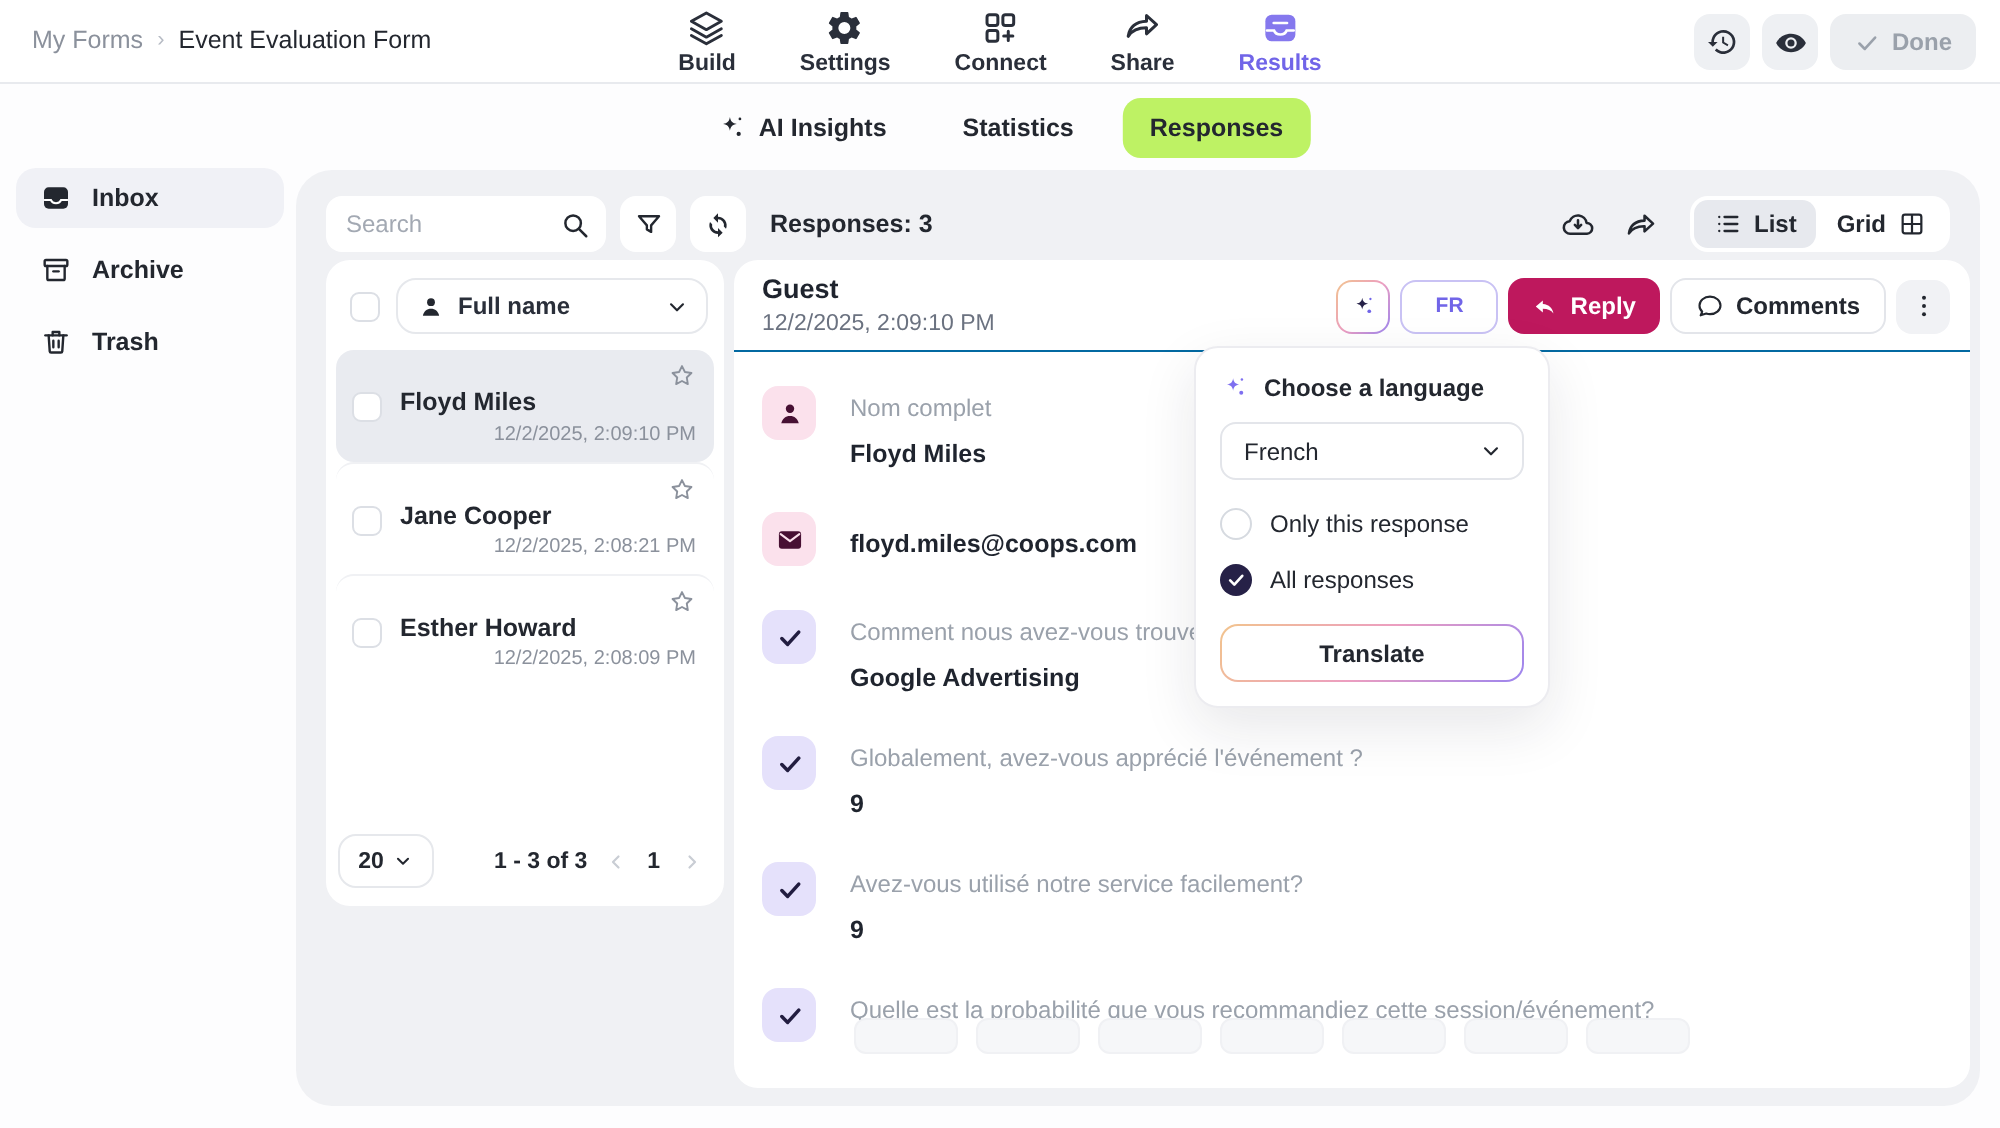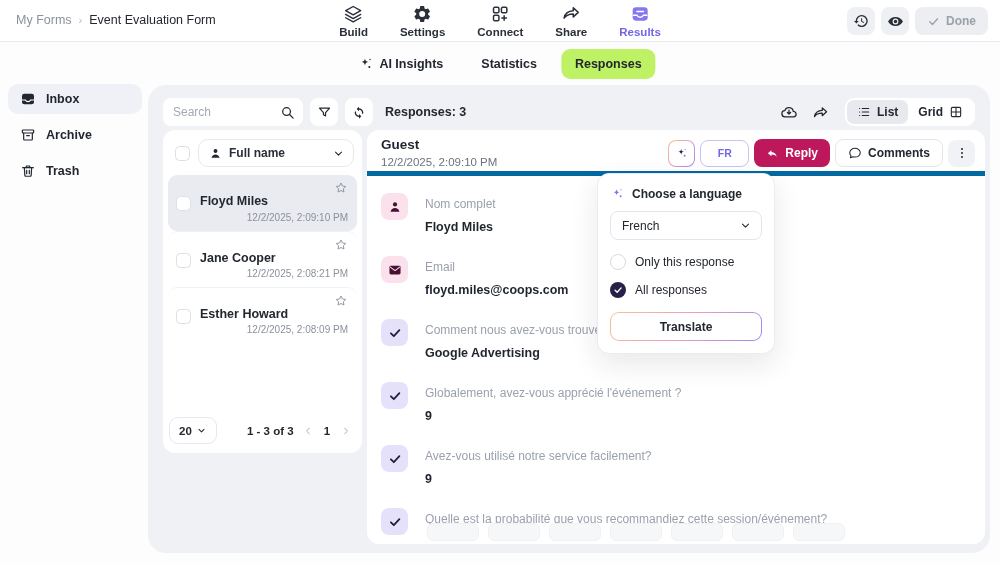--- a/index.html
+++ b/index.html
@@ -65,21 +65,21 @@
   .lrow .rname { position:absolute; left:32px; top:19px; font-size:12.5px; font-weight:600; color:#23272f; }
   .lrow .rdate { position:absolute; right:9px; bottom:8px; font-size:10px; color:#8b919c; }
   .list-foot { position:absolute; left:6px; right:6px; bottom:9px; display:flex; align-items:center; }
   .pagesize { height:27px; width:48px; border:1px solid #e6e8ec; background:#fff; border-radius:9px; display:flex; align-items:center; justify-content:center; gap:4px; font-size:11.5px; font-weight:600; color:#23272f; cursor:pointer; }
   .range { margin-left:30px; font-size:11.5px; font-weight:600; color:#23272f; }
   .pager { display:flex; align-items:center; gap:10px; margin-left:8px; color:#c9cdd4; }
   .pagenum { font-size:11.5px; font-weight:600; color:#23272f; }
 
   
   .detail-card { position:absolute; left:219px; top:45px; width:618px; height:414px; background:#fff; border-radius:12px; overflow:hidden; }
-  .detail-head { position:relative; height:46px; border-bottom:5px solid #0369a1; }
+  .detail-head { position:relative; height:46px; border-bottom:1px solid #0369a1; }
   .d-title { position:absolute; left:14px; top:7px; font-size:13.5px; font-weight:700; color:#1f242e; }
   .d-time { position:absolute; left:14px; top:26px; font-size:11.5px; color:#6b7280; }
   .d-actions { position:absolute; right:10px; top:9px; display:flex; align-items:center; gap:5px; }
   .grad-border { border:1.5px solid transparent; background:linear-gradient(#fff,#fff) padding-box, linear-gradient(130deg,#f2c48d,#ec9ec0,#9c85ef) border-box; }
   .ai-btn { width:27px; height:27px; border-radius:8px; display:flex; align-items:center; justify-content:center; color:#262147; cursor:pointer; }
   .fr-btn { width:49px; height:27px; border:1.5px solid #c9c2f4; border-radius:8px; background:#fff; color:#7165e8; font-size:10.5px; font-weight:700; display:flex; align-items:center; justify-content:center; cursor:pointer; font-family:inherit; }
   .reply-btn { height:28px; padding:0 12px; background:#be185d; border:none; border-radius:8px; color:#fff; font-size:12px; font-weight:600; display:flex; align-items:center; gap:6px; cursor:pointer; font-family:inherit; }
   .comments-btn { height:28px; padding:0 12px; background:#fff; border:1px solid #e3e5ea; border-radius:8px; color:#23272f; font-size:12px; font-weight:600; display:flex; align-items:center; gap:6px; cursor:pointer; font-family:inherit; }
   .kebab-btn { width:27px; height:27px; background:#f1f2f5; border:none; border-radius:8px; display:flex; align-items:center; justify-content:center; color:#23272f; cursor:pointer; }
   .fields { padding:17px 20px 0 14px; }
@@ -442,21 +442,20 @@
         </div>
       </div>
       <div class="field">
         <span class="badge pink">
             <svg width="14" height="14" viewBox="0 0 24 24">
               <rect x="2.5" y="4.5" width="19" height="15" rx="2.5" fill="currentColor"></rect>
               <path d="M4 7l8 6 8-6" stroke="#fbe1ec" stroke-width="1.8" fill="none" stroke-linecap="round" stroke-linejoin="round"></path>
             </svg>
           </span>
         <div>
-          <div class="f-label">Email</div>
           <div class="f-value">floyd.miles@coops.com</div>
         </div>
       </div>
       <div class="field">
         <span class="badge purple">
             <svg width="14" height="14" viewBox="0 0 24 24" fill="none" stroke="currentColor" stroke-width="3" stroke-linecap="round" stroke-linejoin="round">
               <path d="M5 12.5l5 5L19.5 7"></path>
             </svg>
           </span>
         <div>

